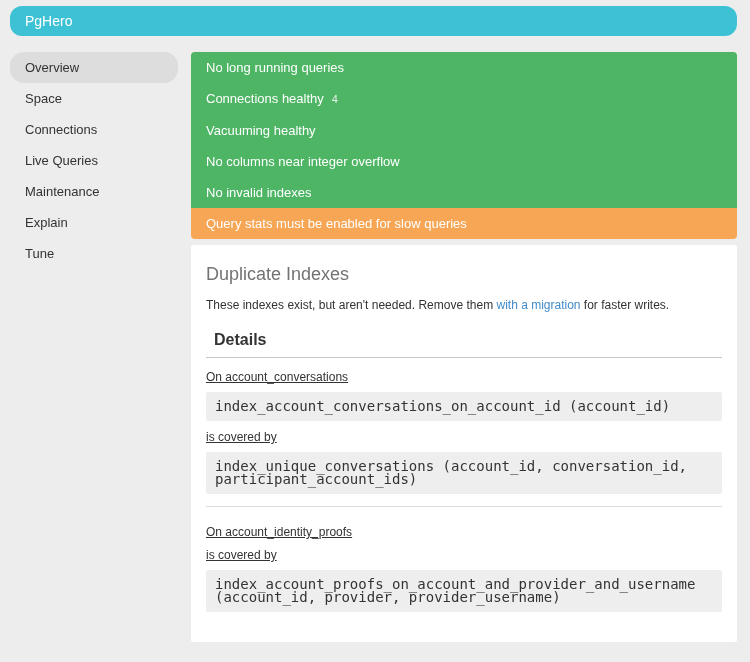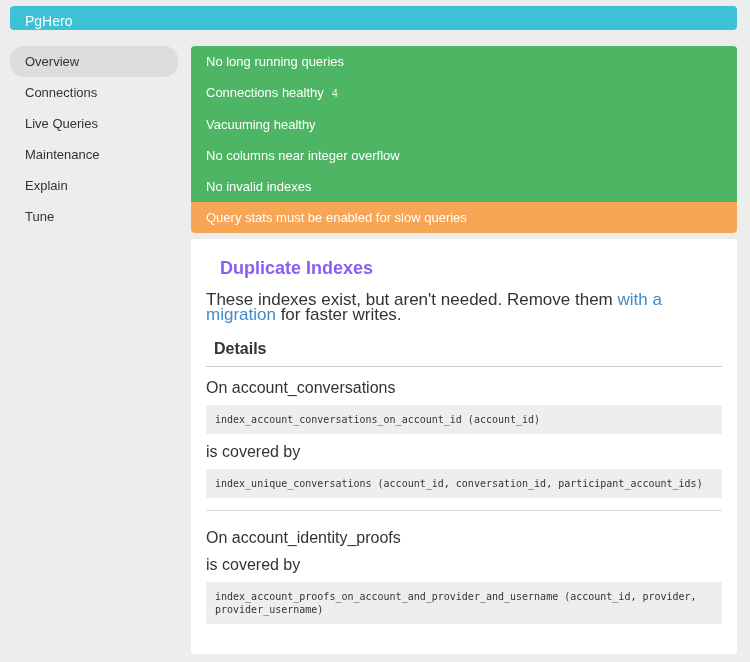--- a/index.html
+++ b/index.html
@@ -13,23 +13,23 @@
     background:var(--page-bg);
     font-family:"Liberation Sans", sans-serif;
     color:var(--text);
     width:750px;
     min-height:662px;
   }
   .page{padding:6px 13px 0 10px;}
 
   
   .navbar{
-    height:24px; line-height:30px;
+    height:30px; line-height:30px;
     background:var(--navbar);
-    border-radius:4px;
+    border-radius:12px;
     padding:0 15px;
   }
   .navbar .brand{
     color:#ffffff; font-size:14px; text-decoration:none; cursor:pointer;
   }
 
   
   .content-row{display:flex; margin-top:16px;}
   .sidebar{width:168px; flex:0 0 168px; margin-right:13px;}
   .main{flex:1; min-width:0;}
@@ -64,66 +64,68 @@
     opacity:.85;
   }
 
   
   .card{
     background:var(--card-bg);
     border-radius:2px;
     padding:14px 15px 18px 15px;
   }
   .card h1{
-    font-size:18px; font-weight:bold;
-    margin:5px 0 0 14px;
-    color:#8b5cf6;
+    font-size:18px; font-weight:normal;
+    margin:5px 0 0 0;
+    color:#737373;
   }
   .card .desc{
-    font-size:17px; line-height:15px;
+    font-size:12px; line-height:15px;
     margin:13px 0 10px 0;
   }
   .card .desc a{color:var(--link); text-decoration:none; cursor:pointer;}
   .details-header{
     font-size:16px; font-weight:bold;
     padding:8px 8px;
     border-bottom:1px solid #c9c9c9;
   }
   .dup-section{padding-bottom:10px;}
   .dup-section + .dup-section{border-top:1px solid #dddddd; padding-top:6px;}
   .on-label, .covered-label{
-    font-size:16px;
+    font-size:12px;
     margin:12px 0 8px 0;
+    text-decoration:underline;
   }
   .covered-label{margin-top:9px;}
   pre.code{
     background:var(--code-bg);
     border-radius:2px;
     margin:0 0 2px 0;
     padding:8px 9px;
     font-family:"DejaVu Sans Mono", monospace;
-    font-size:10px; line-height:13px;
+    font-size:14px; line-height:13px;
     color:#333333;
     white-space:pre-wrap;
     word-break:break-word;
   }
 </style>
 </head>
 <body>
 
 <div class="page">
 
   <div class="navbar">
     <a class="brand">PgHero</a>
   </div>
 
   <div class="content-row">
 
     <div class="sidebar">
       <a class="nav-item active">Overview</a>
+      <a class="nav-item">Space</a>
       <a class="nav-item">Connections</a>
       <a class="nav-item">Live Queries</a>
       <a class="nav-item">Maintenance</a>
       <a class="nav-item">Explain</a>
       <a class="nav-item">Tune</a>
     </div>
 
     <div class="main">
 
       <div class="alerts">

